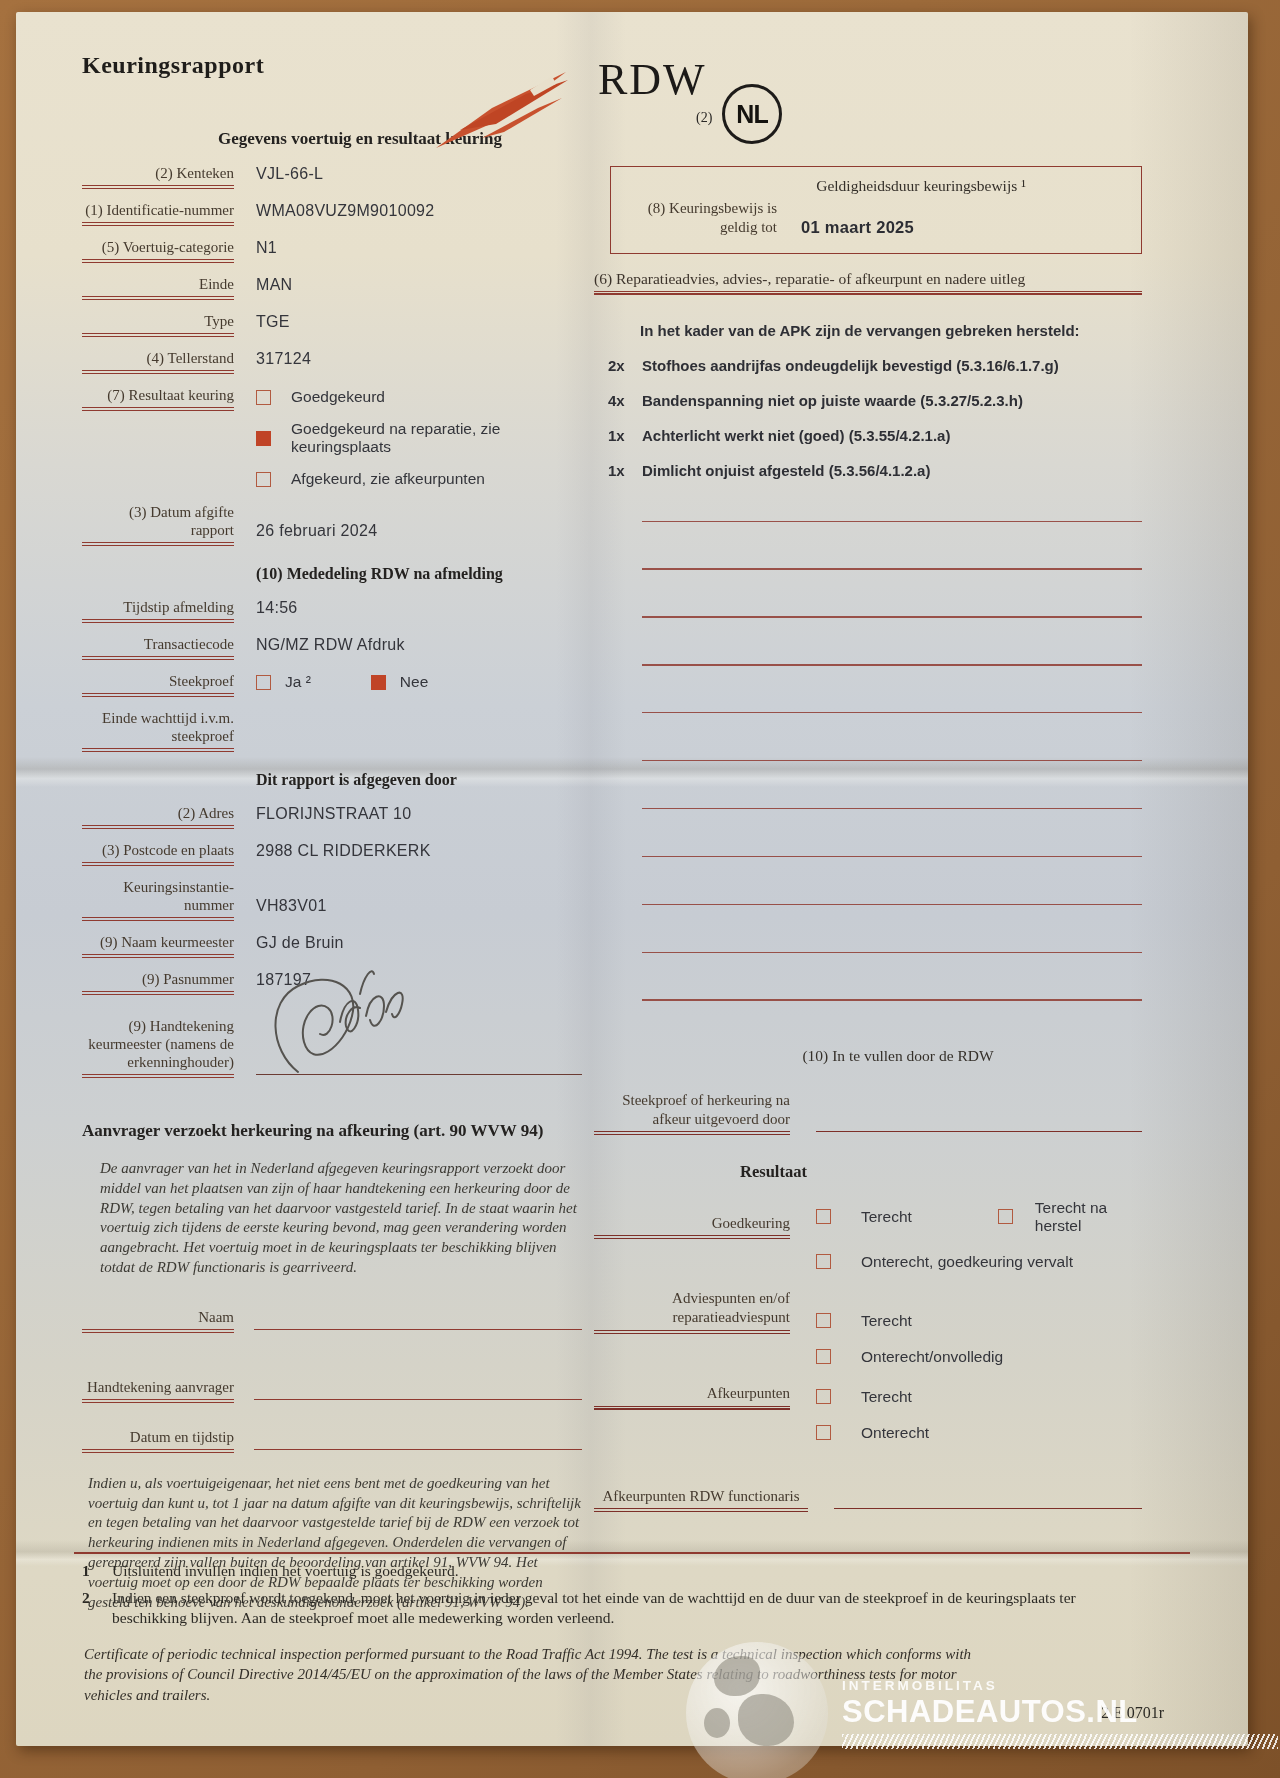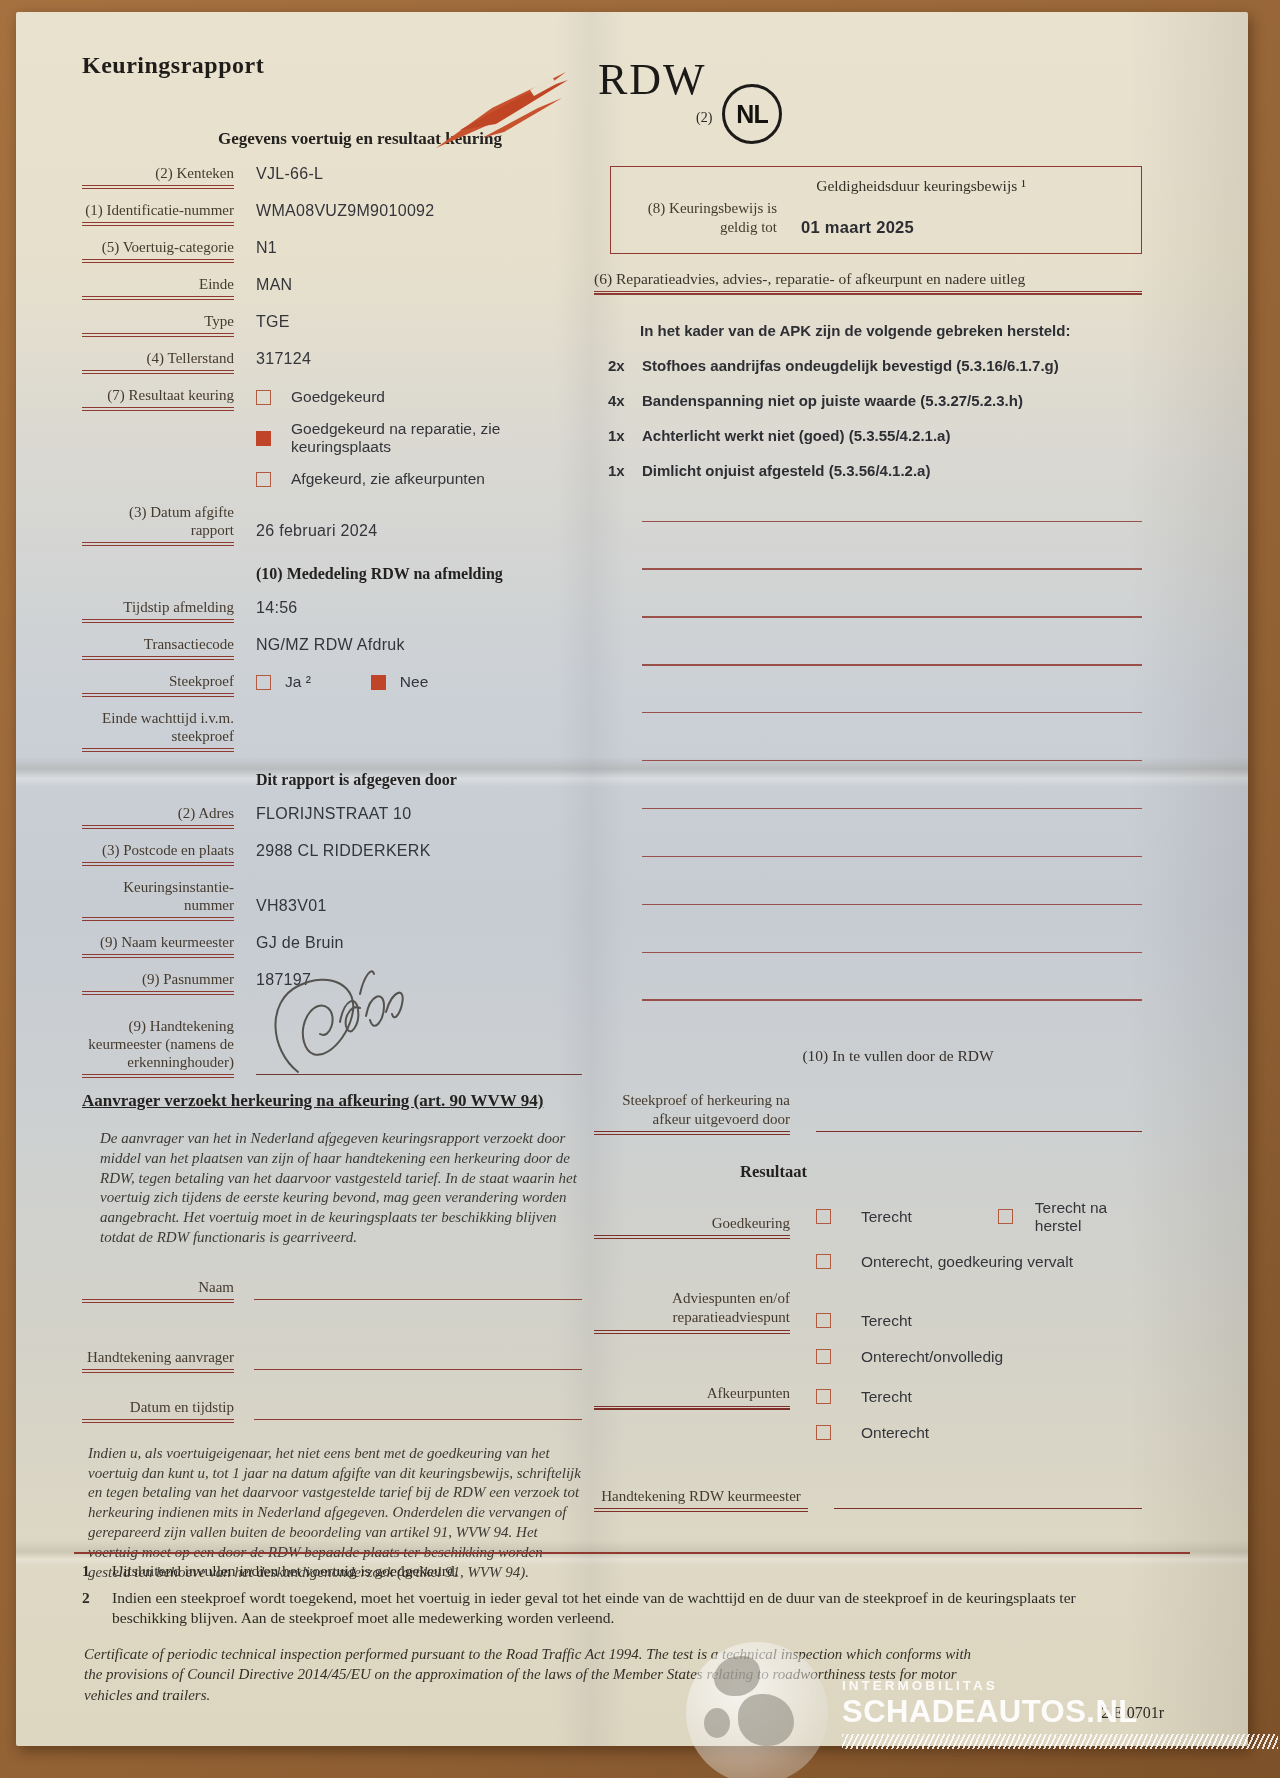--- a/index.html
+++ b/index.html
@@ -46,21 +46,21 @@
   .opts{margin-left:22px;}
   .optrow{display:flex;align-items:center;gap:20px;margin-top:14px;font:15.5px "Liberation Sans",sans-serif;color:#34353b;}
   .optrow:first-child{margin-top:2px;}
   .sp-opts{display:flex;align-items:center;margin-left:22px;padding-bottom:3px;font:15.5px "Liberation Sans",sans-serif;color:#34353b;}
   .sp-opts .opttext{margin-left:14px;}
   .sp-opts .cb2{margin-left:60px;}
 
   .sigarea{flex:1;margin-left:22px;border-bottom:1.6px solid #6b3b33;height:58px;position:relative;}
   .sigsvg{position:absolute;left:8px;top:-52px;width:170px;height:118px;}
 
-  .aanvrager-heading{font:bold 17px "Liberation Serif",serif;color:#242220;margin:16px 0 0 0;width:540px;text-decoration:underline;}
+  .aanvrager-heading{font:bold 17px "Liberation Serif",serif;color:#242220;margin:46px 0 0 0;width:540px;}
   .ipara{font:italic 15px "Liberation Serif",serif;color:#3c3a34;line-height:1.32;margin:18px 0 0 18px;width:488px;}
   .blankline{flex:1;border-bottom:1.3px solid #8f3a30;margin-left:20px;}
   .rq-naam{margin-top:30px;}
   .rq-hand{margin-top:48px;}
   .rq-datum{margin-top:28px;}
 
   
   .brand{position:relative;height:128px;}
   .rdw-text{position:absolute;left:4px;top:18px;font:44px "Liberation Serif",serif;color:#1c1a18;letter-spacing:2px;text-align:center;}
   .nl-ref{position:absolute;left:102px;top:74px;font:14px "Liberation Serif",serif;color:#2a2825;}
@@ -290,21 +290,21 @@
 
     <div class="validity-box">
       <div class="validity-title">Geldigheidsduur keuringsbewijs ¹</div>
       <div class="validity-row">
         <span class="vlabel">(8) Keuringsbewijs is geldig tot</span>
         <span class="vval">01 maart 2025</span>
       </div>
     </div>
 
     <div class="repair-heading">(6) Reparatieadvies, advies-, reparatie- of afkeurpunt en nadere uitleg</div>
-    <div class="apk-intro">In het kader van de APK zijn de volgende gebreken hersteld:</div>
+    <div class="apk-intro">In het kader van de APK zijn de vervangen gebreken hersteld:</div>
 
     <div class="defrow">
       <span class="defcount">2x</span>
       <span class="deftext">Stofhoes aandrijfas ondeugdelijk bevestigd (5.3.16/6.1.7.g)</span>
     </div>
     <div class="defrow">
       <span class="defcount">4x</span>
       <span class="deftext">Bandenspanning niet op juiste waarde (5.3.27/5.2.3.h)</span>
     </div>
     <div class="defrow">
@@ -380,21 +380,21 @@
     </div>
     <div class="rrow">
       <span class="rspacer"></span>
       <div class="ropts">
         <span class="cb"></span>
         <span class="opttext">Onterecht</span>
       </div>
     </div>
 
     <div class="sig-rdw">
-      <span class="ulabel">Handtekening RDW keurmeester</span>
+      <span class="ulabel">Afkeurpunten RDW functionaris</span>
       <span class="uline"></span>
     </div>
   </div>
 
   <div class="bottom-block">
     <div class="sep"></div>
     <div class="fnrow">
       <span class="fnnum">1</span>
       <span class="fntext">Uitsluitend invullen indien het voertuig is goedgekeurd.</span>
     </div>

